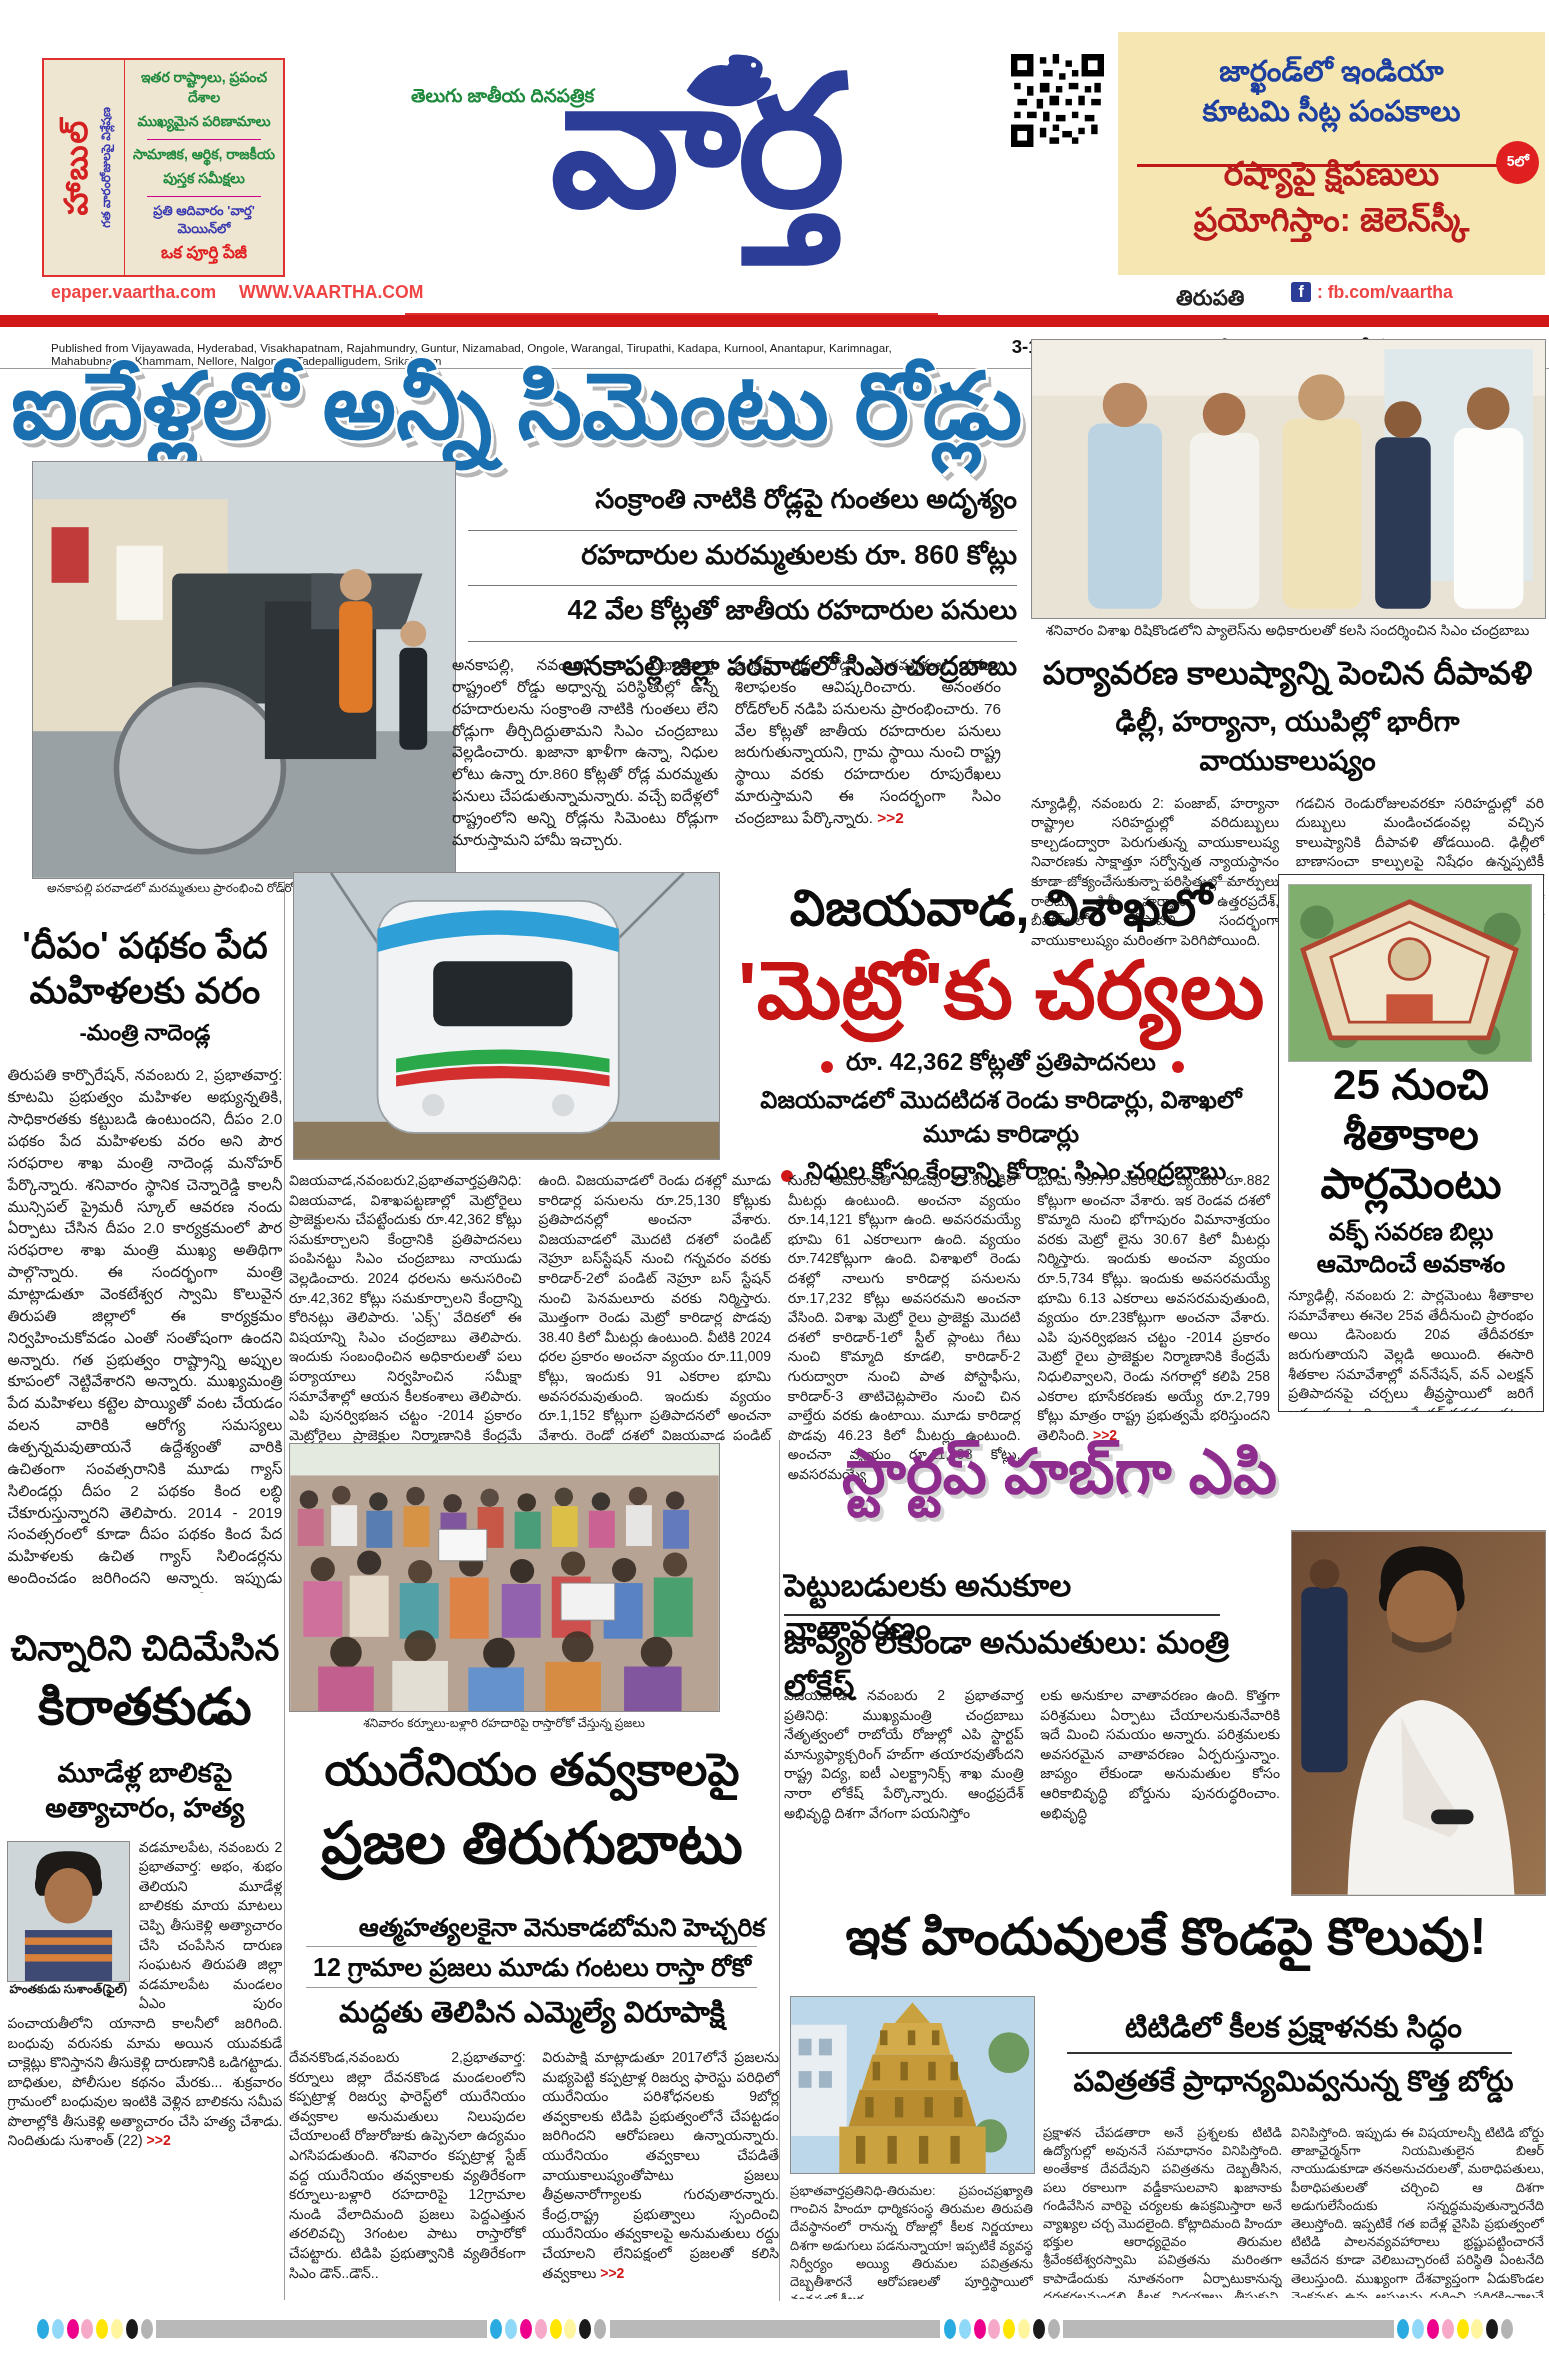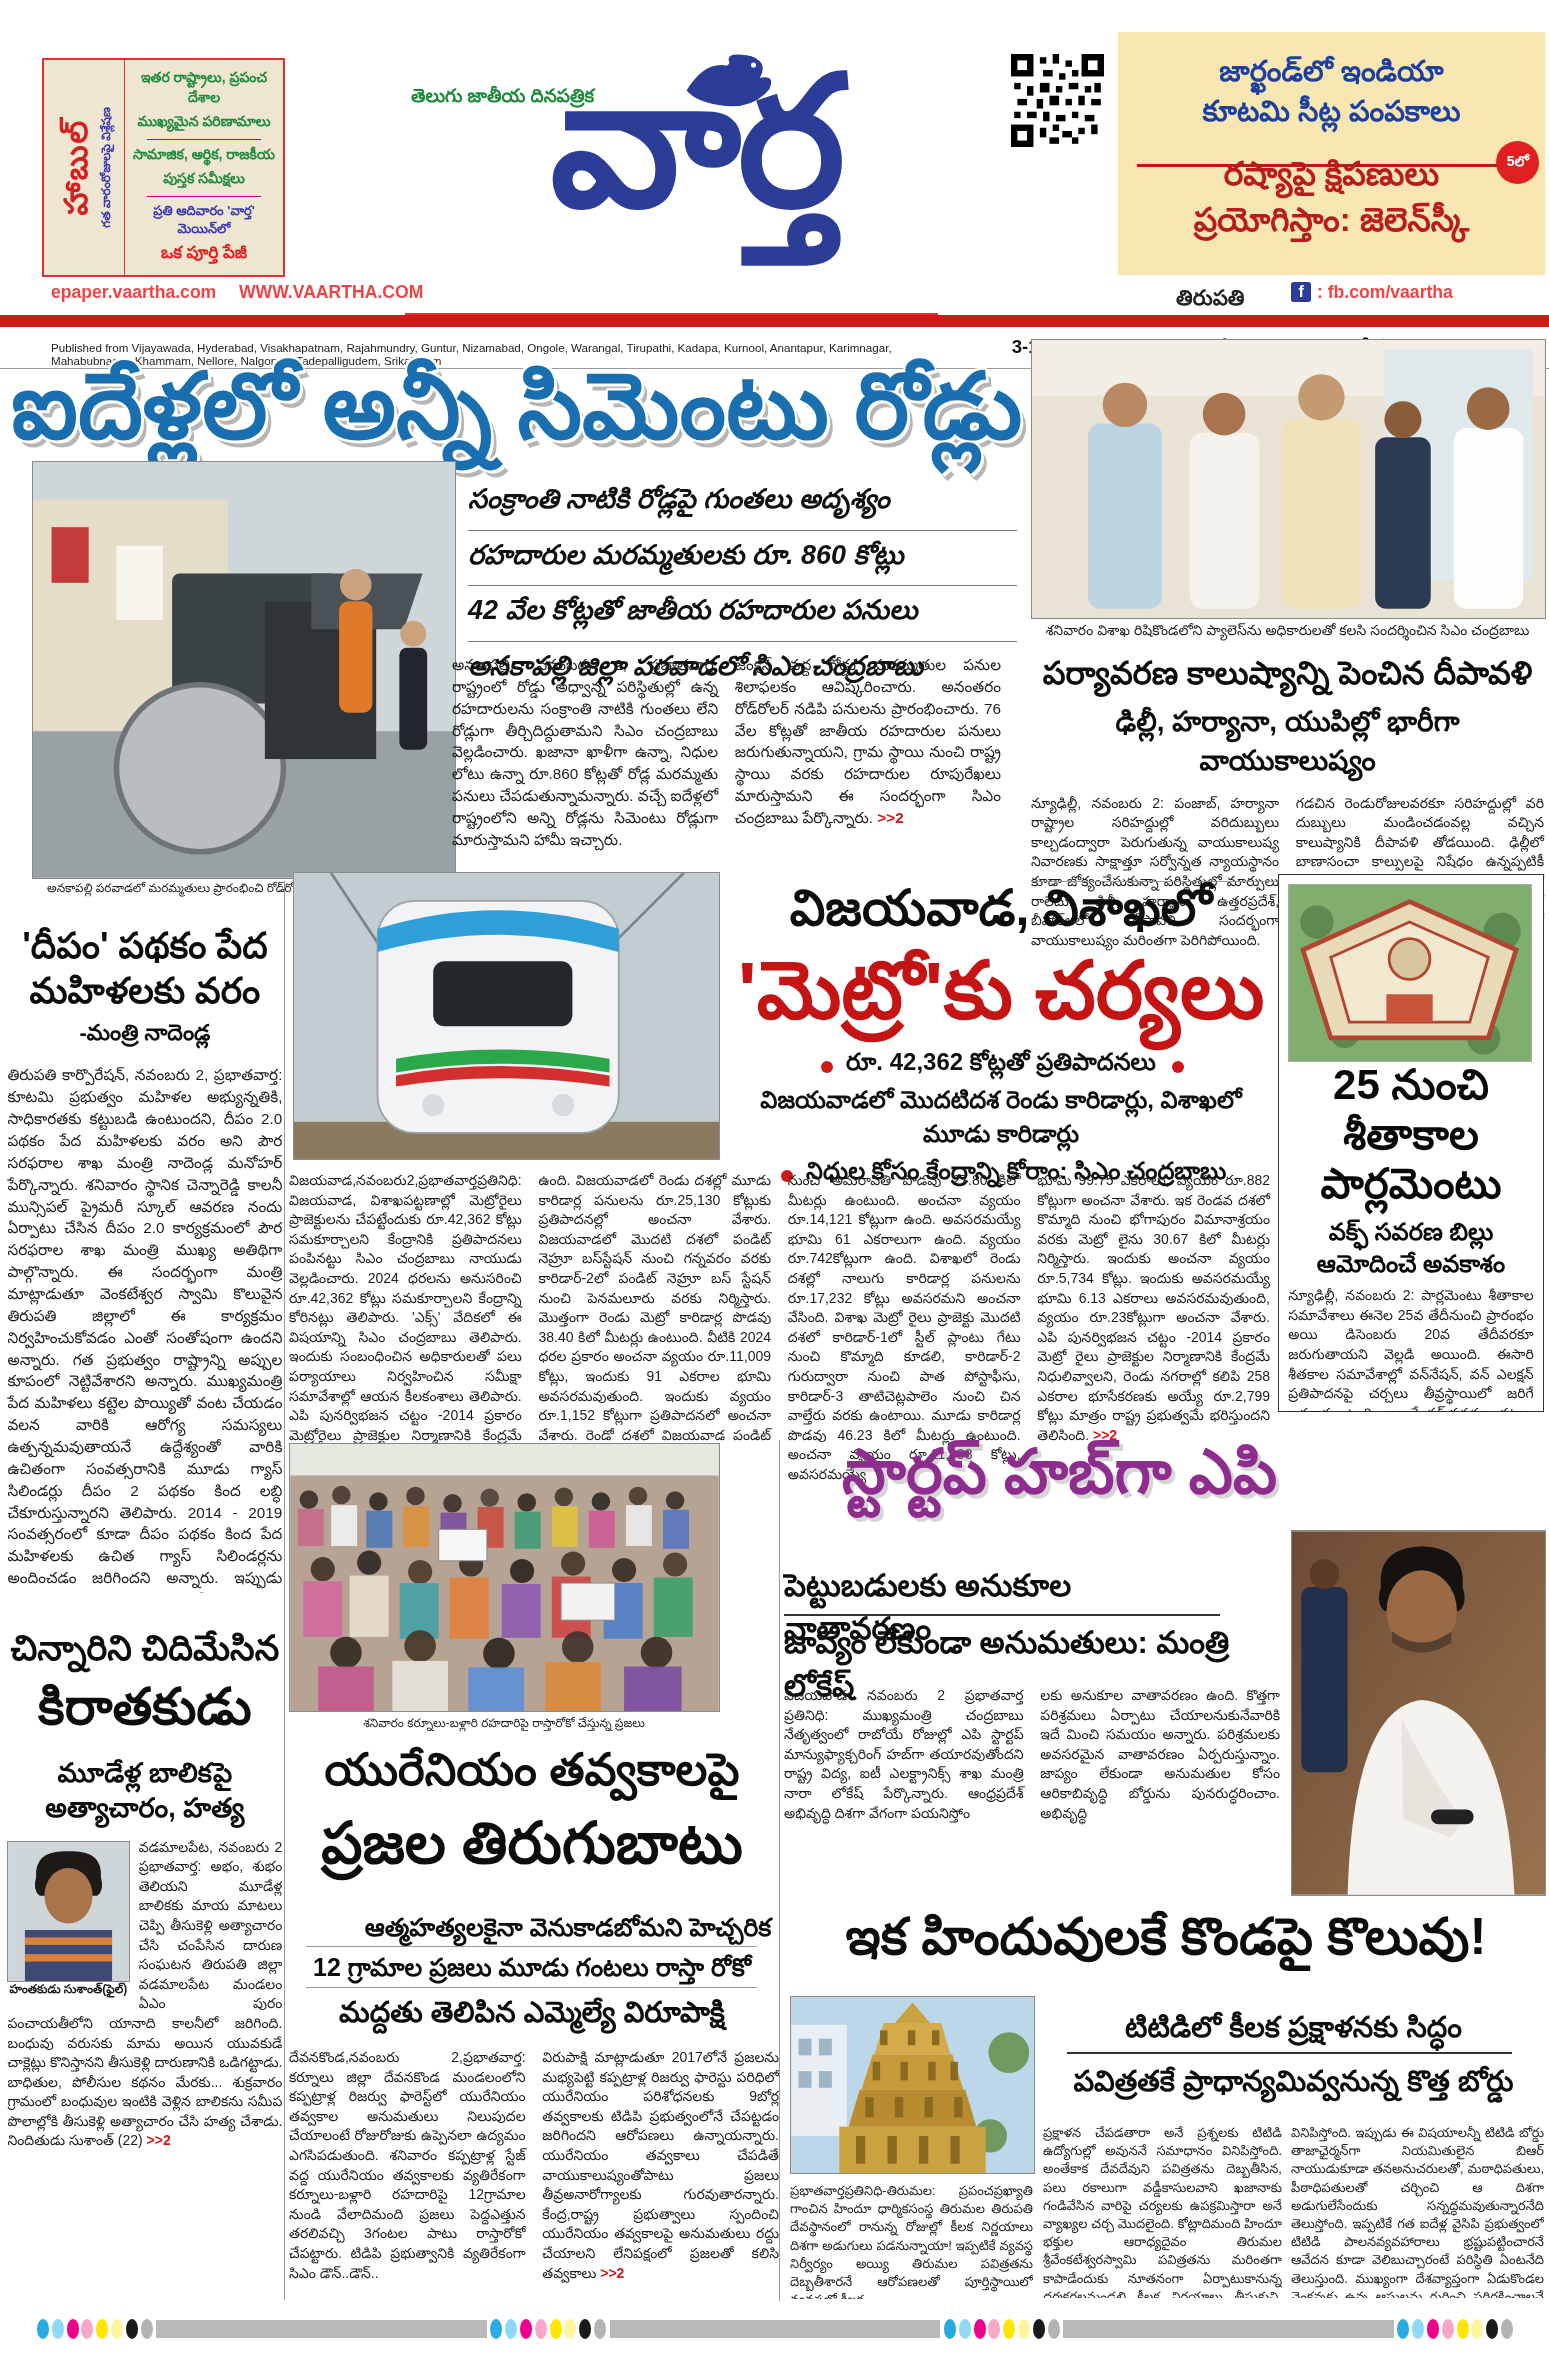--- a/index.html
+++ b/index.html
@@ -40,21 +40,21 @@
   .lk-red{color:#ef4444;font-size:17.6px;position:absolute;top:3.7px;text-align:right;}
   .lk-dark{color:#222;font-size:21.3px;position:absolute;top:8px;}
   .fb-ic{position:absolute;top:3.7px;left:1291px;width:20.4px;height:20.4px;background:#2b3d96;color:#fff;border-radius:2.8px;font-weight:800;font-size:16px;text-align:center;line-height:20.4px;}
   .red-rule{position:absolute;left:0;top:315px;width:1550px;height:12px;background:#d01818;}
   .dateline{position:absolute;left:0;top:334px;width:1550px;height:32px;}
   .pub{position:absolute;left:51px;top:7.4px;width:890px;font-size:11.6px;color:#222;}
   .issue{position:absolute;right:11px;top:1.9px;font-size:18.6px;font-weight:800;color:#111;}
 
   
   .lead-head{position:absolute;left:11px;top:354px;width:1011px;text-align:center;font-size:92px;font-weight:800;color:#1a6fb0;white-space:nowrap;text-shadow:2.8px 2.8px 0 #fff,-1.9px -1.9px 0 #fff,1.9px -1.9px 0 #fff,-1.9px 1.9px 0 #fff,5.6px 6.5px 0 rgba(110,110,110,.5);}
-  .deck{font-size:27px;font-weight:800;color:#111;text-align:left;padding:9.3px 0 8.3px;border-bottom:0.9px solid #777;font-style:italic;}
+  .deck{font-size:27px;font-weight:800;color:#111;text-align:right;padding:9.3px 0 8.3px;border-bottom:0.9px solid #777;}
   .deck:last-child{border-bottom:none;}
 
   
   .diw-h1{font-size:32px;font-weight:800;color:#0d0d0d;text-align:center;}
   .diw-h2{font-size:28px;font-weight:800;color:#0d0d0d;text-align:center;margin-top:7.4px;}
   .deepam-h{font-size:36px;font-weight:800;color:#0d0d0d;text-align:center;line-height:1.25;}
   .deepam-by{font-size:22px;font-weight:700;color:#0d0d0d;text-align:center;margin-top:7.4px;}
   .metro-k{font-size:50px;font-weight:800;color:#0d0d0d;text-align:center;}
   .metro-r{font-size:80px;font-weight:800;color:#c41414;text-align:center;line-height:1.05;}
   .bullets{display:flex;flex-wrap:wrap;justify-content:center;column-gap:11px;row-gap:3.7px;font-size:24px;font-weight:800;color:#101010;text-align:center;}
@@ -379,21 +379,21 @@
             <rect x="360" y="240" width="62" height="48" fill="#7c4ea0"></rect>
         </g>
         <rect x="160" y="92" width="52" height="34" fill="#f7f7f7" stroke="#888"></rect>
         <rect x="292" y="150" width="58" height="40" fill="#f2f2f2" stroke="#888"></rect>
       </g>
     </svg>
   </div>
   <div class="abs cap" style="left:299px;top:1716px;width:410px">శనివారం కర్నూలు-బళ్లారి రహదారిపై రాస్తారోకో చేస్తున్న ప్రజలు</div>
   <div class="uran-h1">యురేనియం తవ్వకాలపై</div>
   <div class="uran-h2">ప్రజల తిరుగుబాటు</div>
-  <div class="abs uran-s" style="left:292px;top:1913px;width:552px">ఆత్మహత్యలకైనా వెనుకాడబోమని హెచ్చరిక</div>
+  <div class="abs uran-s" style="left:286px;top:1913px;width:552px">ఆత్మహత్యలకైనా వెనుకాడబోమని హెచ్చరిక</div>
   <div class="rule-h" style="left:306px;top:1946px;width:451px"></div>
   <div class="abs uran-s" style="left:286px;top:1953px;width:492px">12 గ్రామాల ప్రజలు మూడు గంటలు రాస్తా రోకో</div>
   <div class="rule-h" style="left:306px;top:1987px;width:451px"></div>
   <div class="abs uran-s" style="left:286px;top:1996px;width:492px;font-size:29px">మద్దతు తెలిపిన ఎమ్మెల్యే విరూపాక్షి</div>
   <div class="abs cols" style="left:289px;top:2048px;width:490px;height:249px">
     <div class="body-s">దేవనకొండ,నవంబరు 2,ప్రభాతవార్త: కర్నూలు జిల్లా దేవనకొండ మండలంలోని కప్పట్రాళ్ల రిజర్వు ఫారెస్ట్‌లో యురేనియం తవ్వకాల అనుమతులు నిలుపుదల చేయాలంటే రోజురోజుకు ఉప్పెనలా ఉద్యమం ఎగసిపడుతుంది. శనివారం కప్పట్రాళ్ల స్టేజ్ వద్ద యురేనియం తవ్వకాలకు వ్యతిరేకంగా కర్నూలు-బళ్లారి రహదారిపై 12గ్రామాల నుండి వేలాదిమంది ప్రజలు పెద్దఎత్తున తరలివచ్చి 3గంటల పాటు రాస్తారోకో చేపట్టారు. టిడిపి ప్రభుత్వానికి వ్యతిరేకంగా సిఎం డౌన్..డౌన్..</div>
     <div class="body-s"><span>విరుపాక్షి మాట్లాడుతూ 2017లోనే ప్రజలను మభ్యపెట్టి కప్పట్రాళ్ల రిజర్వు ఫారెస్టు పరిధిలో యురేనియం పరిశోధనలకు 9బోర్ల తవ్వకాలకు టిడిపి ప్రభుత్వంలోనే చేపట్టడం జరిగిందని ఆరోపణలు ఉన్నాయన్నారు. యురేనియం తవ్వకాలు చేపడితే వాయుకాలుష్యంతోపాటు ప్రజలు తీవ్రఅనారోగ్యాలకు గురవుతారన్నారు. కేంద్ర,రాష్ట్ర ప్రభుత్వాలు స్పందించి యురేనియం తవ్వకాలపై అనుమతులు రద్దు చేయాలని లేనిపక్షంలో ప్రజలతో కలిసి తవ్వకాలు</span> <span class="jump">&gt;&gt;2</span></div>
   </div>
   <div class="rule-v" style="left:779px;top:1440px;height:861px"></div>
 

